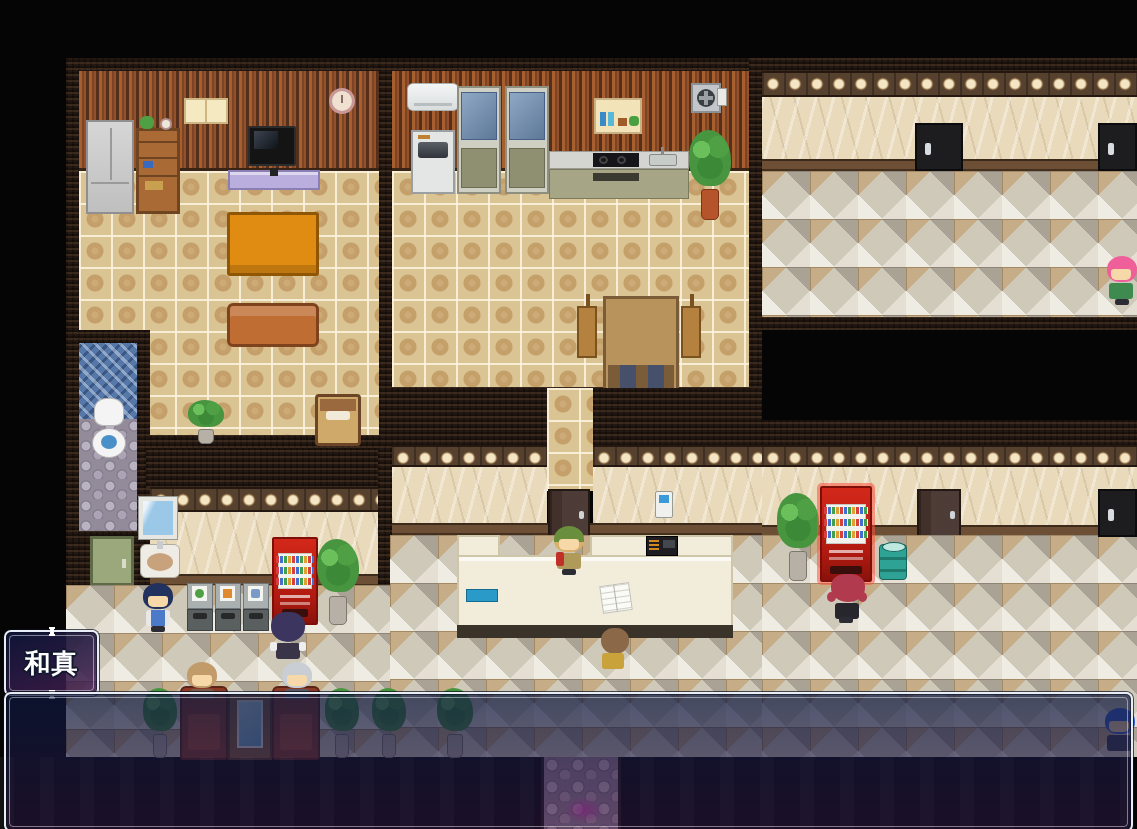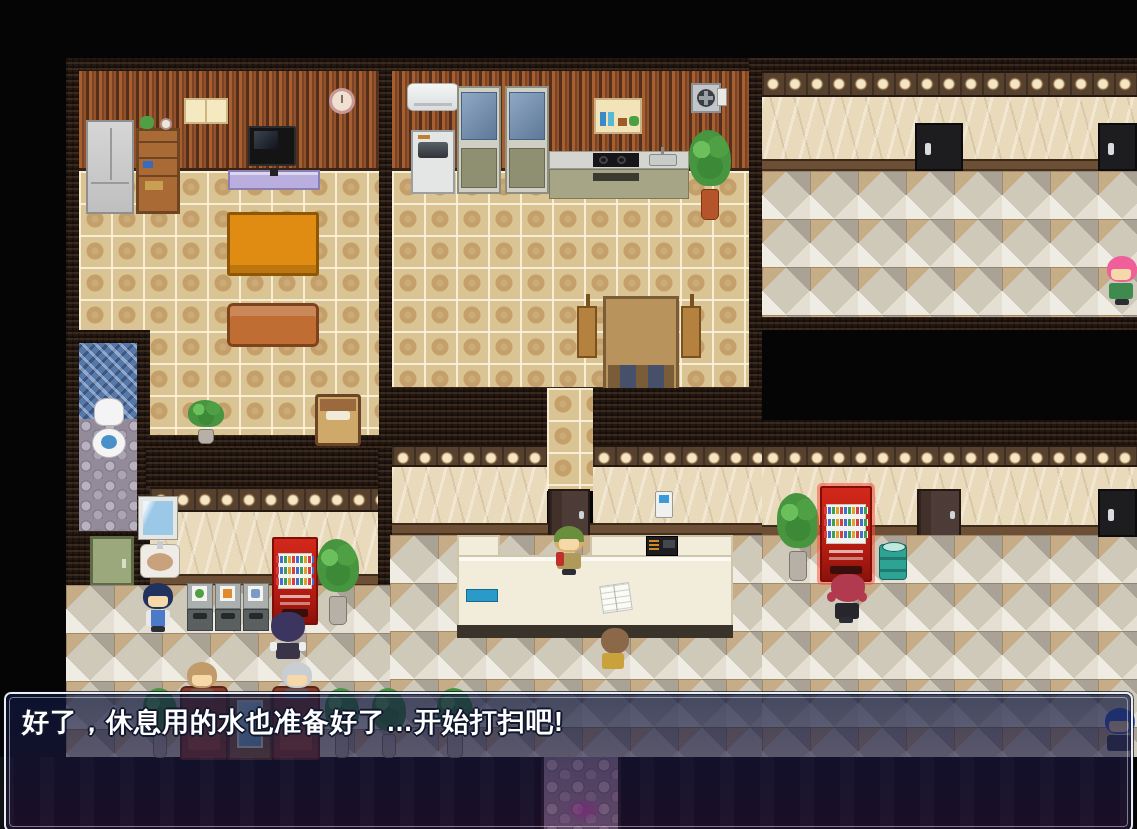--- a/index.html
+++ b/index.html
@@ -388,18 +388,23 @@
     <div class="hair" style="background:#3a64d8"></div>
     <div class="face" style="left:7px"></div>
     <div class="body" style="left:5px;background:#3a3f52"></div>
     </div>
 
   <div style="left:0;top:757px;width:1137px;height:72px;background:linear-gradient(#241a2e,#3a2048);z-index:14;background-image:repeating-linear-gradient(90deg, rgba(255,255,255,.05) 0 14px, transparent 14px 40px)"></div>
   <div class="cobblepink" style="left:541px;top:757px;width:80px;height:72px;z-index:15;border-left:3px solid #241812;border-right:3px solid #241812">
       <div style="left:20px;top:40px;width:40px;height:26px;background:radial-gradient(ellipse, rgba(232,64,192,.8), transparent 70%)"></div>
     </div>
 
+  <div class="rm-window" style="left:4px;top:630px;width:95px;height:66px;background:linear-gradient(160deg, rgba(14,22,58,.92), rgba(70,30,80,.85))">
+    <div class="innerline"></div>
+    <div class="xmark" style="left:38px;top:-5px"></div>
+    <div class="xmark" style="left:38px;bottom:-5px"></div>
+    <div class="dlg-text" style="left:0;top:14px;width:100%;text-align:center;font-size:26px">和真</div>
+  </div>
   <div class="rm-window" style="left:4px;top:692px;width:1129px;height:140px">
     <div class="innerline"></div>
-    <div class="dlg-text" style="left:16px;top:10px;right:16px;font-size:27px">好了，休息用的水也准备好了…开始打扫吧!</div>
   </div>
 
 </div>
 
 </body></html>

